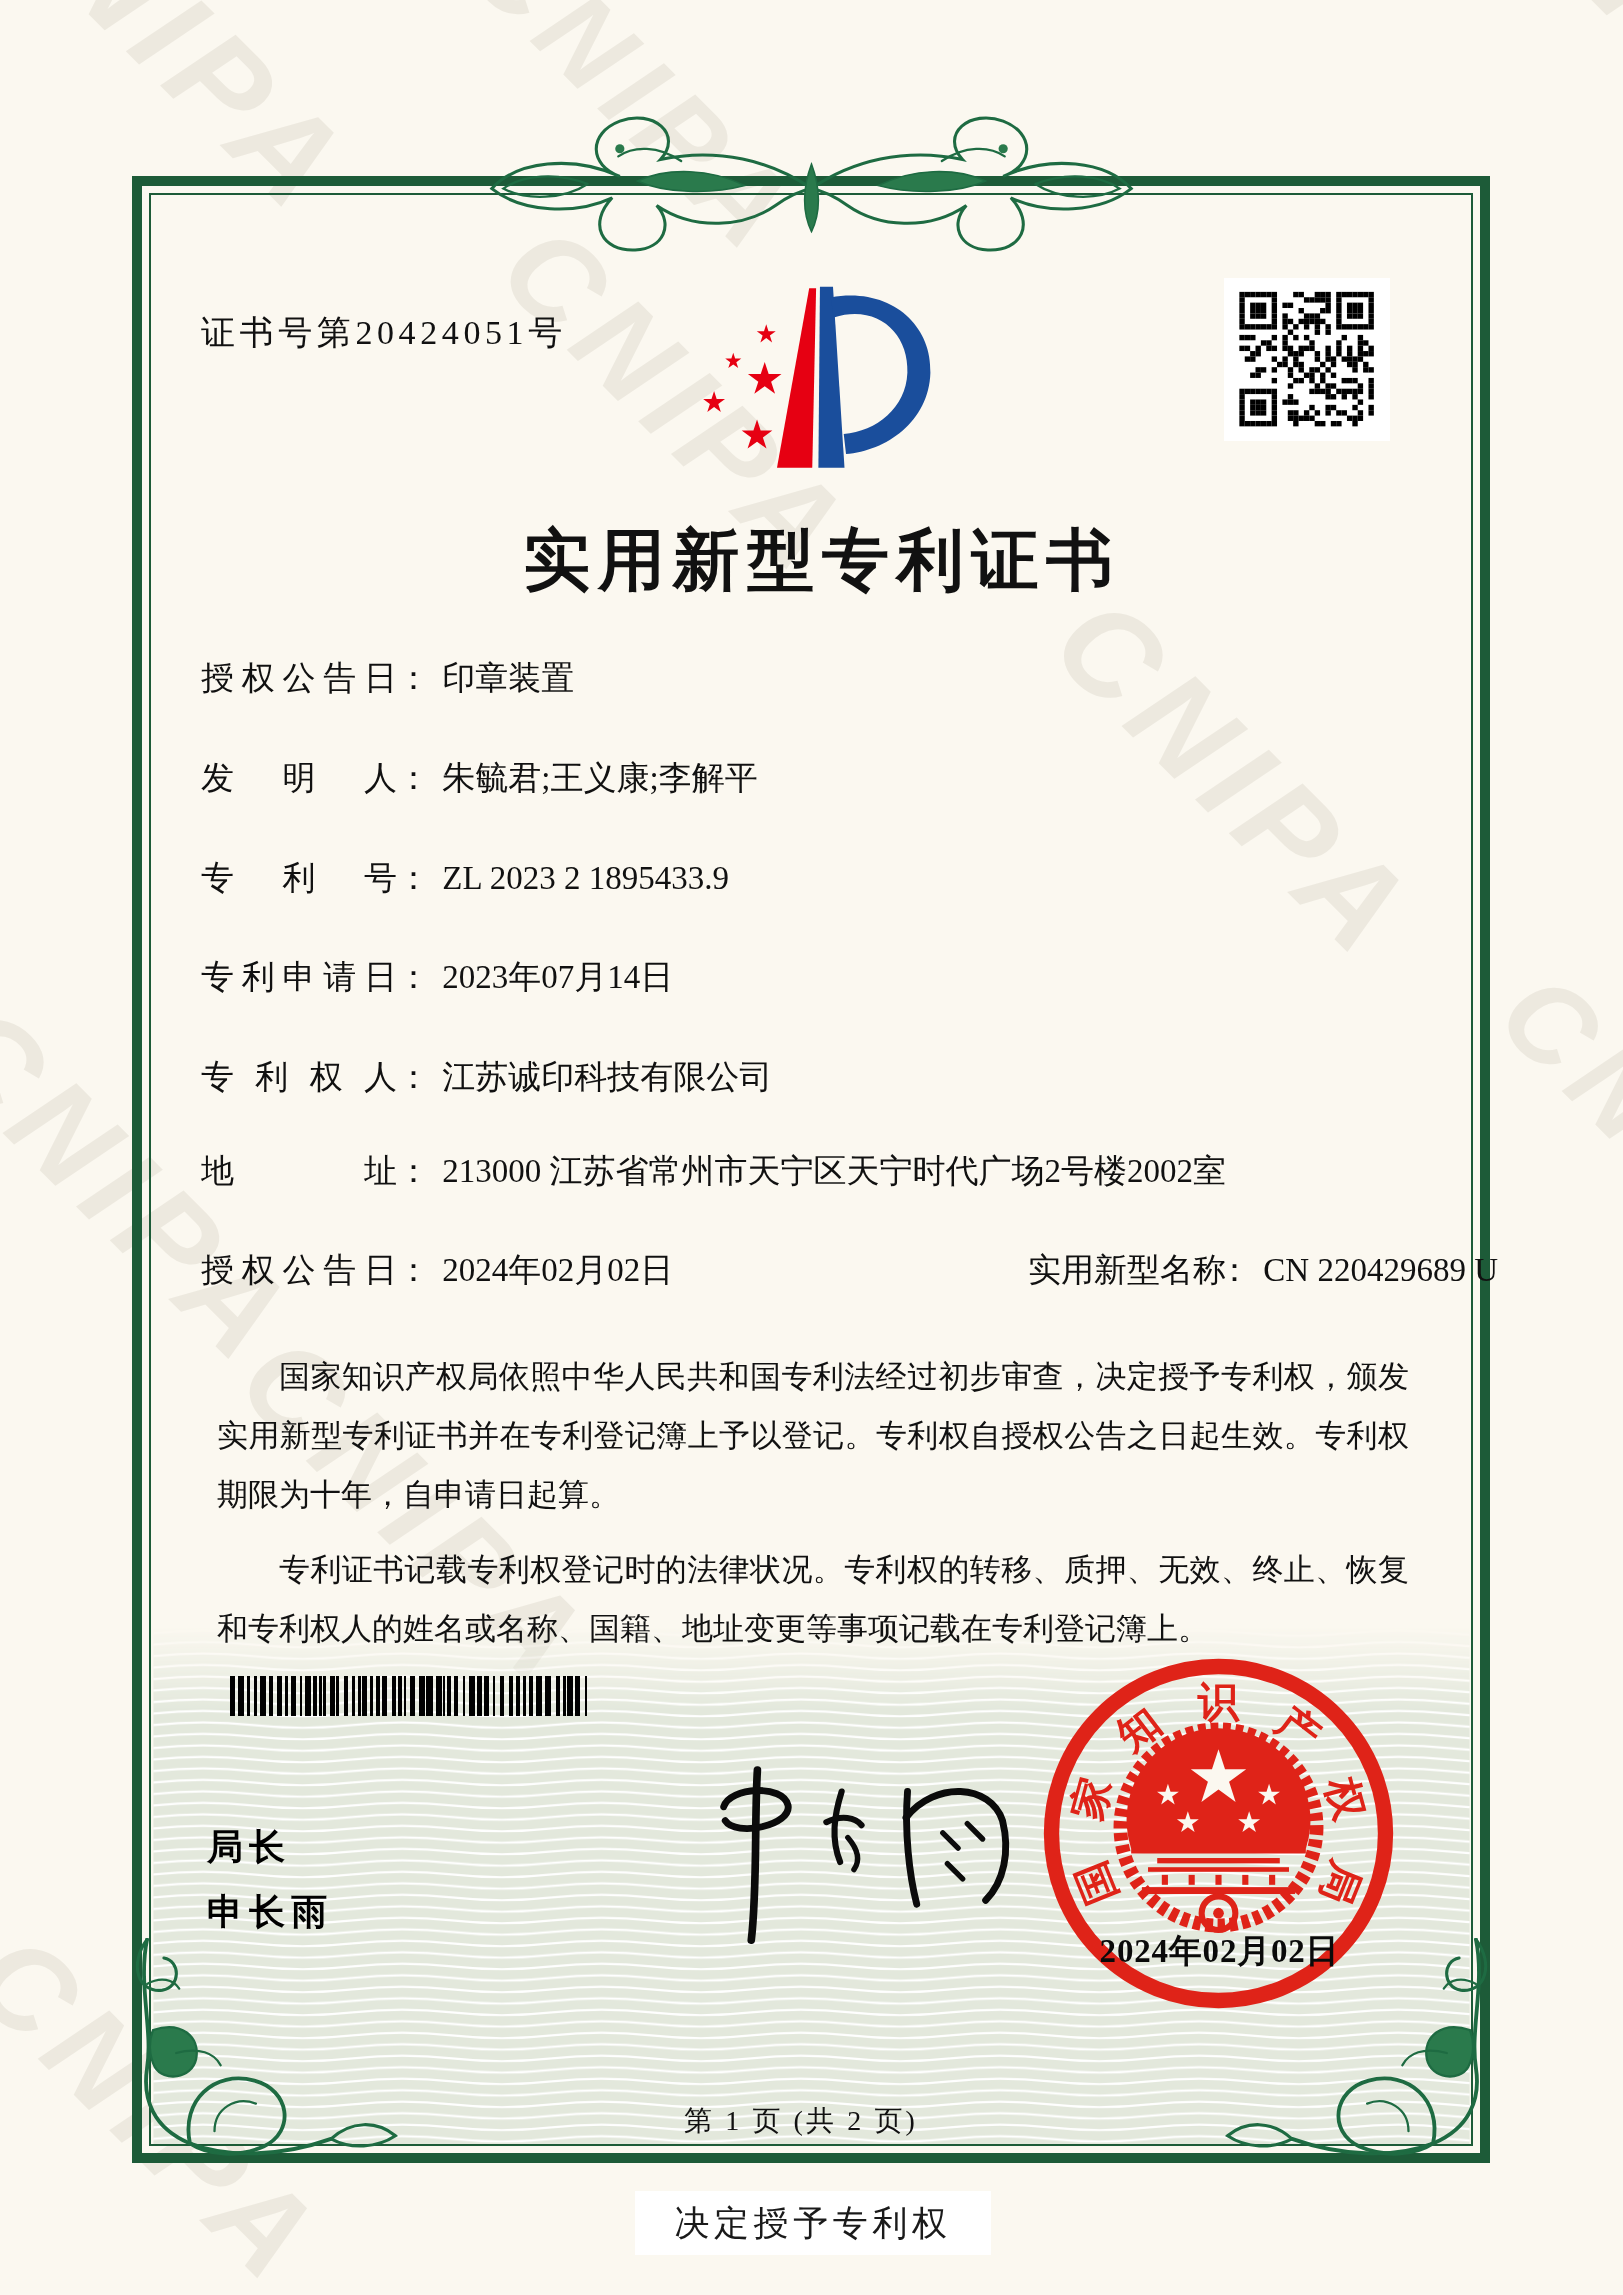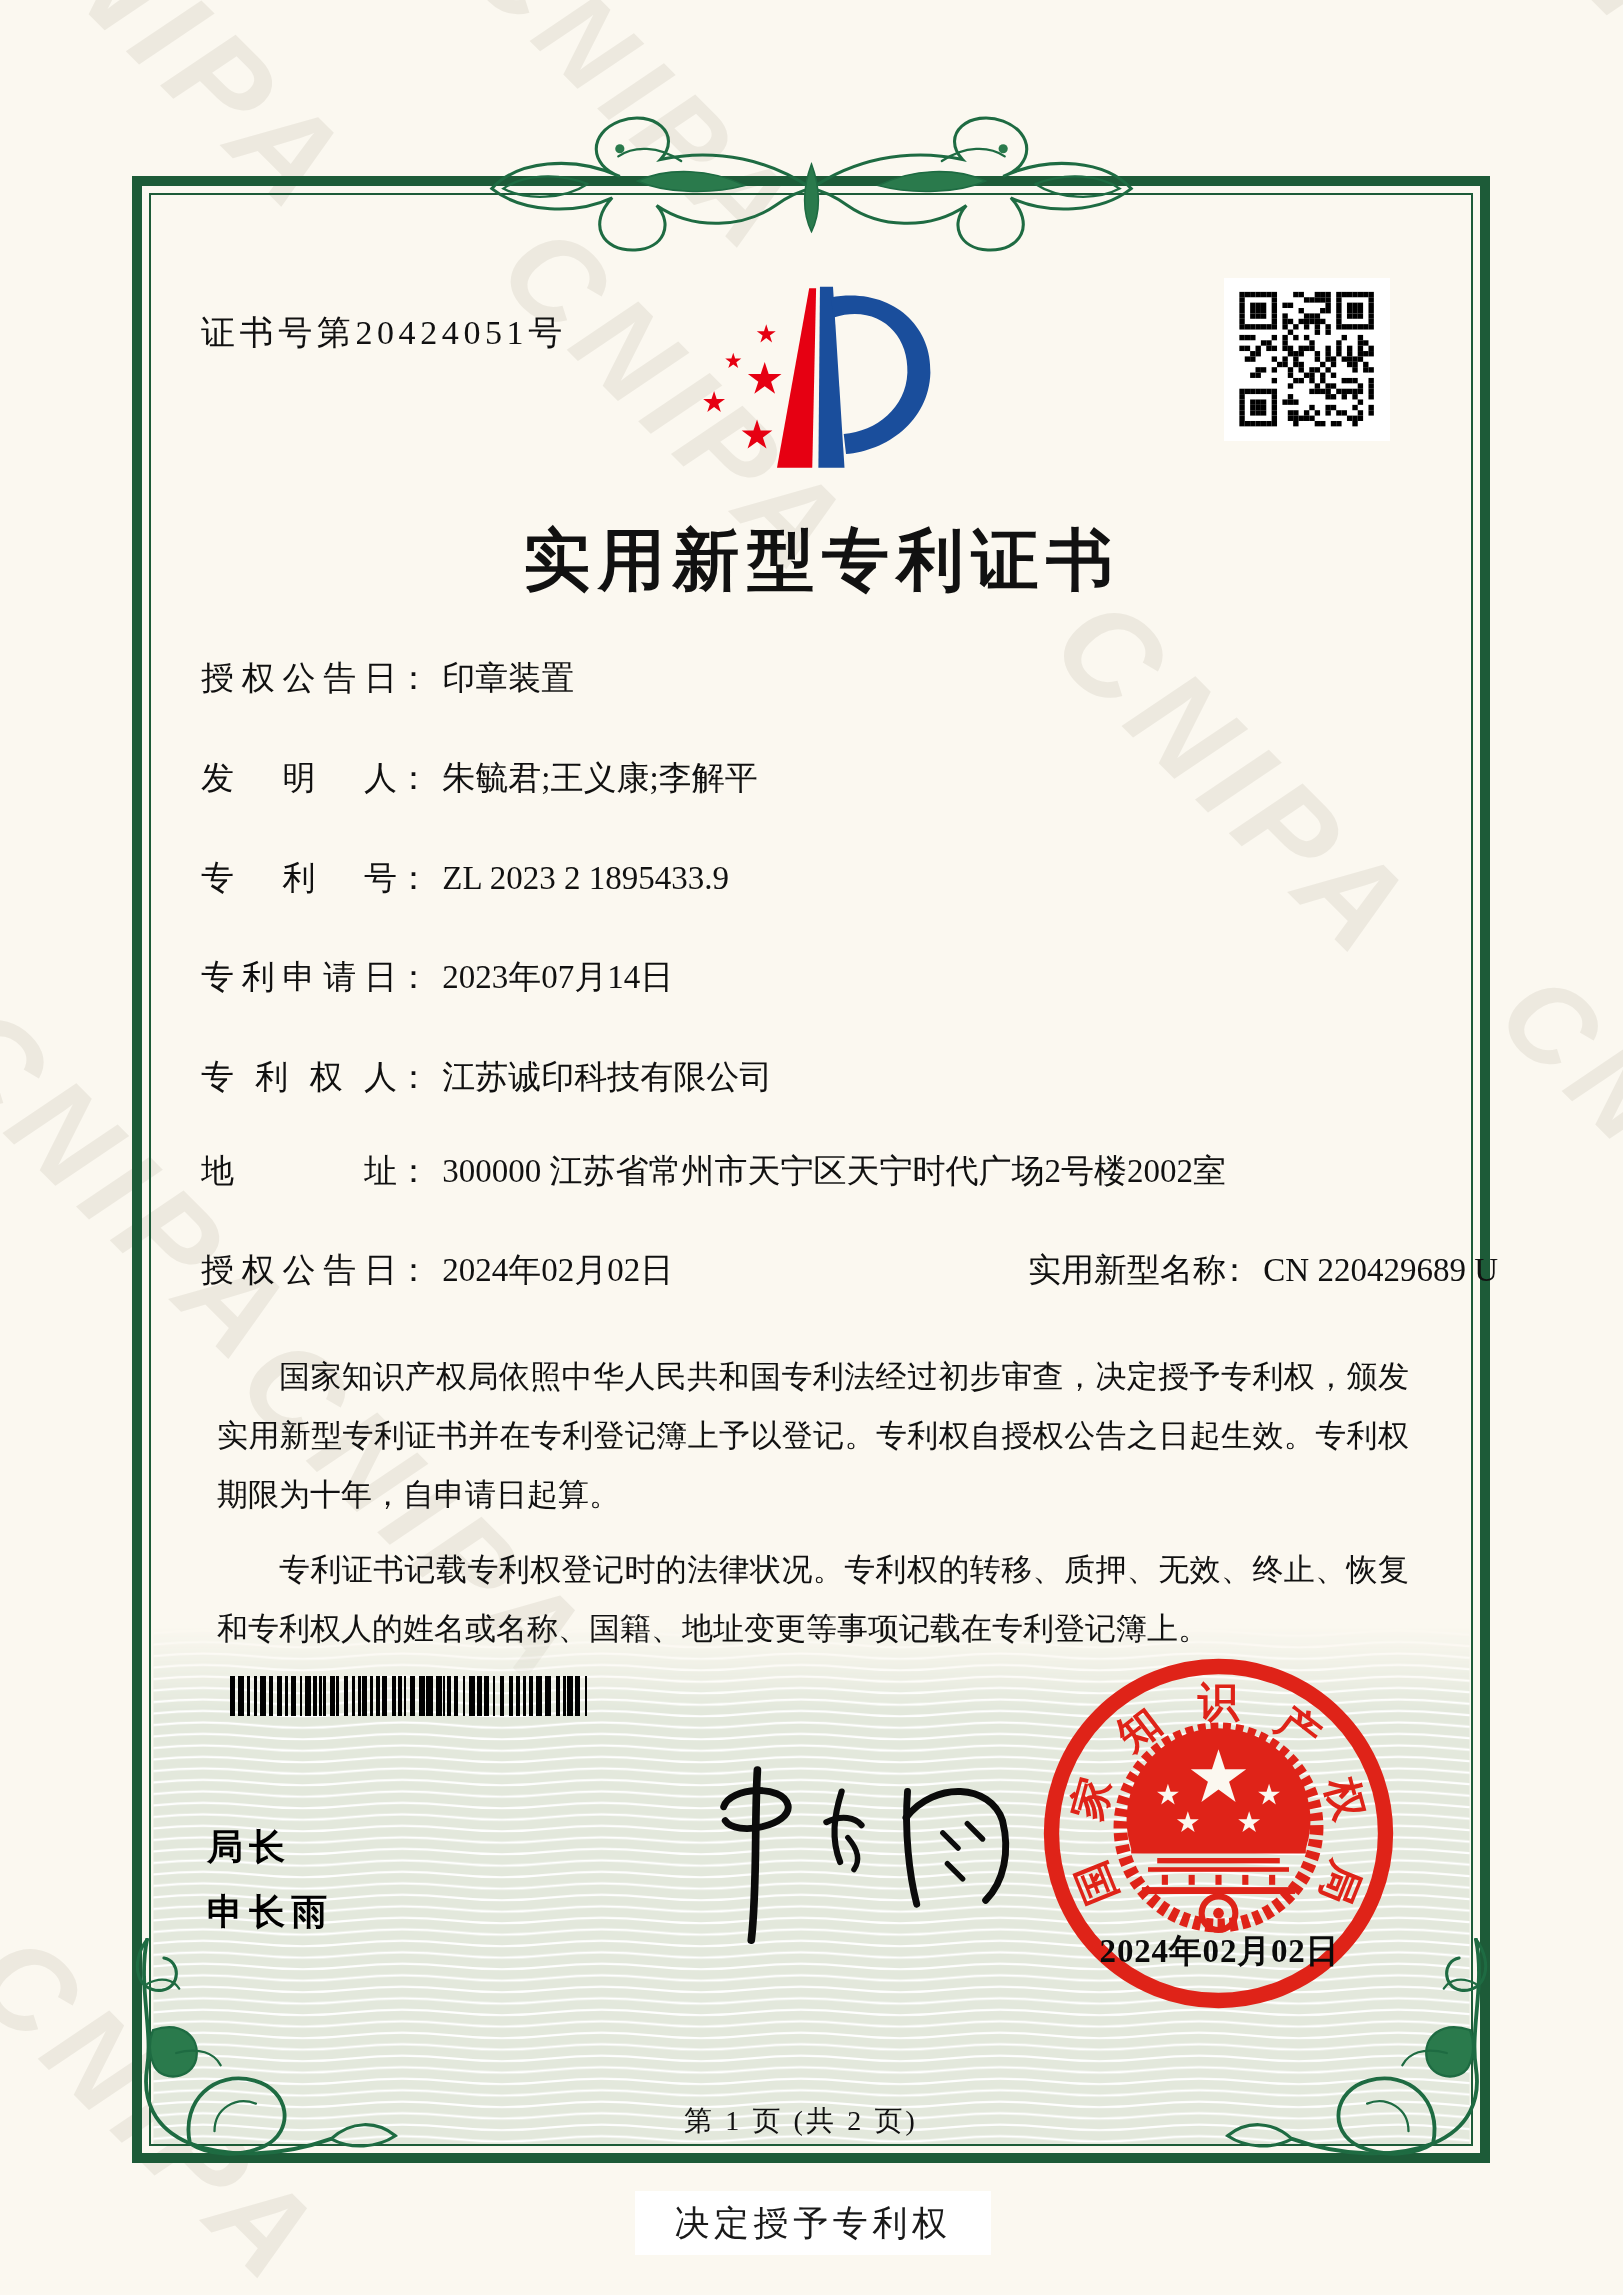--- a/index.html
+++ b/index.html
@@ -482,21 +482,21 @@
   <div class="field" style="top:856px">
     <span class="f-label">专利号</span><span class="f-colon">：</span><span class="f-value">ZL 2023 2 1895433.9</span>
   </div>
   <div class="field" style="top:955px">
     <span class="f-label">专利申请日</span><span class="f-colon">：</span><span class="f-value">2023年07月14日</span>
   </div>
   <div class="field" style="top:1055px">
     <span class="f-label">专利权人</span><span class="f-colon">：</span><span class="f-value">江苏诚印科技有限公司</span>
   </div>
   <div class="field" style="top:1149px">
-    <span class="f-label">地址</span><span class="f-colon">：</span><span class="f-value">300000 江苏省常州市天宁区天宁时代广场2号楼2002室</span>
+    <span class="f-label">地址</span><span class="f-colon">：</span><span class="f-value">213000 江苏省常州市天宁区天宁时代广场2号楼2002室</span>
   </div>
   <div class="field" style="top:1248px">
     <span class="f-label">授权公告日</span><span class="f-colon">：</span><span class="f-value">2024年02月02日</span>
     <span class="field2">
       <span class="f-label2">实用新型名称</span><span class="f-colon">：</span><span class="f-value">CN 220429689 U</span>
     </span>
   </div>
 
   <div class="body-text">
     <p>国家知识产权局依照中华人民共和国专利法经过初步审查，决定授予专利权，颁发实用新型专利证书并在专利登记簿上予以登记。专利权自授权公告之日起生效。专利权期限为十年，自申请日起算。</p>

